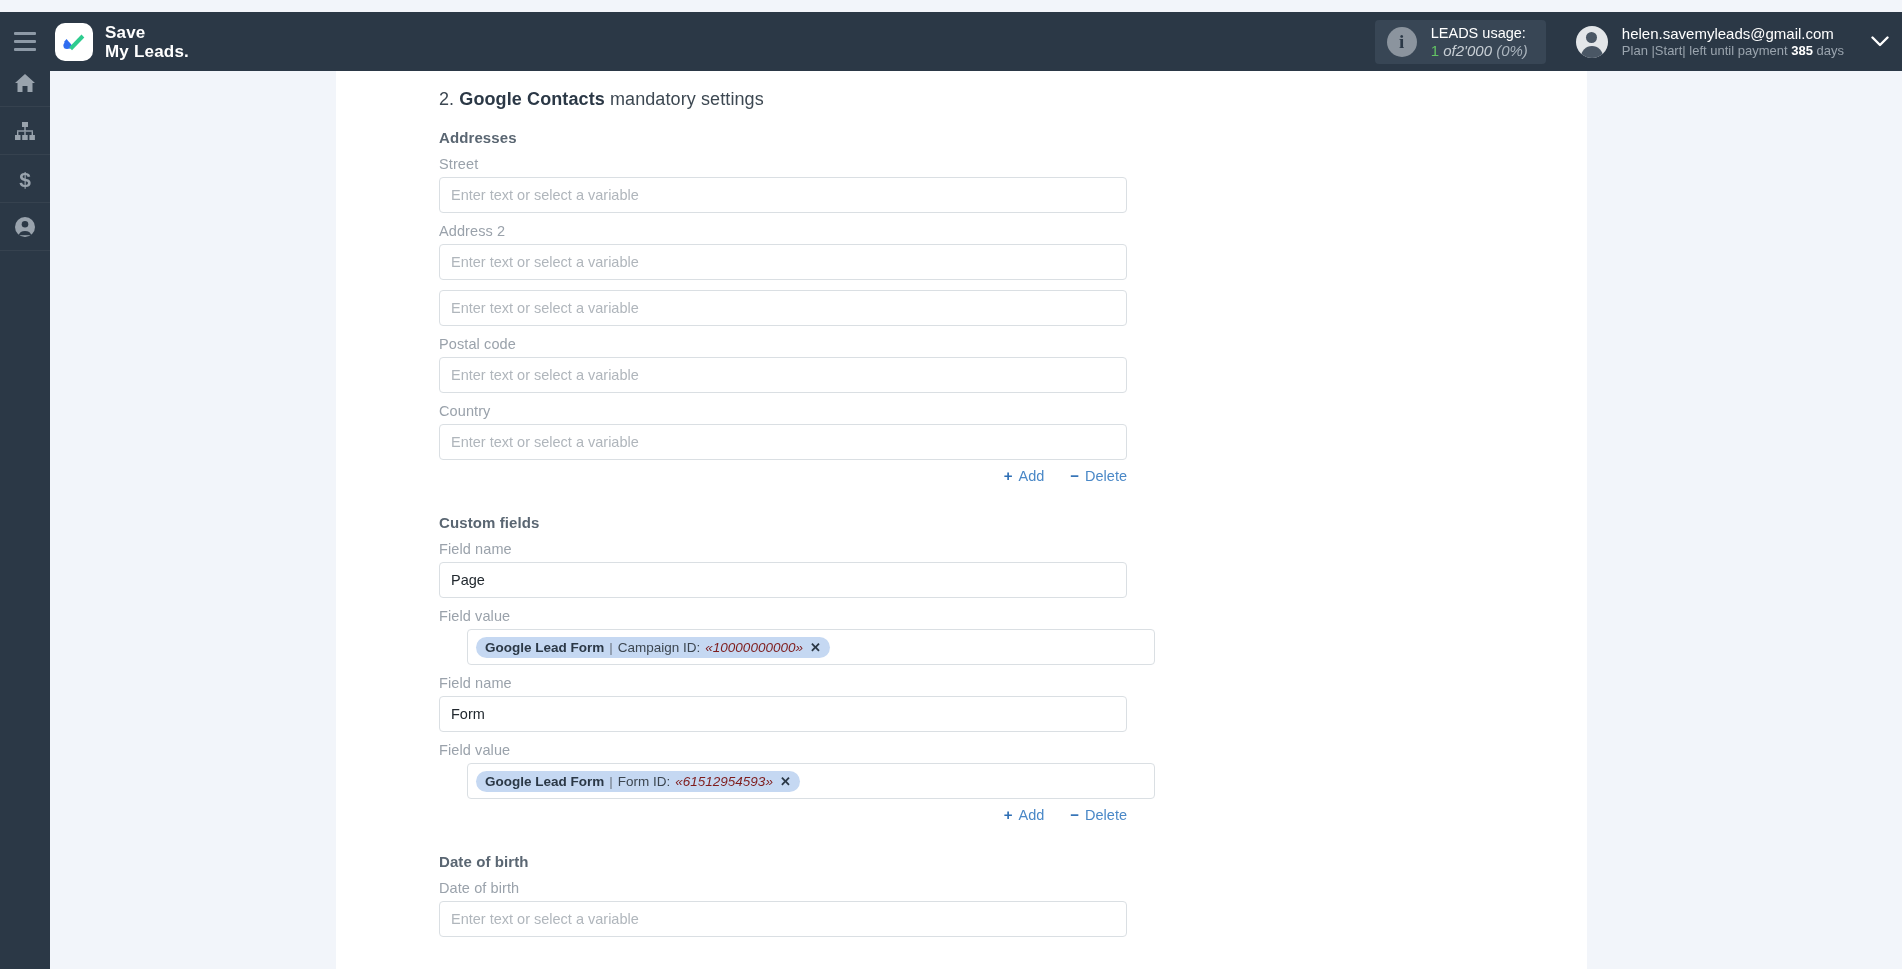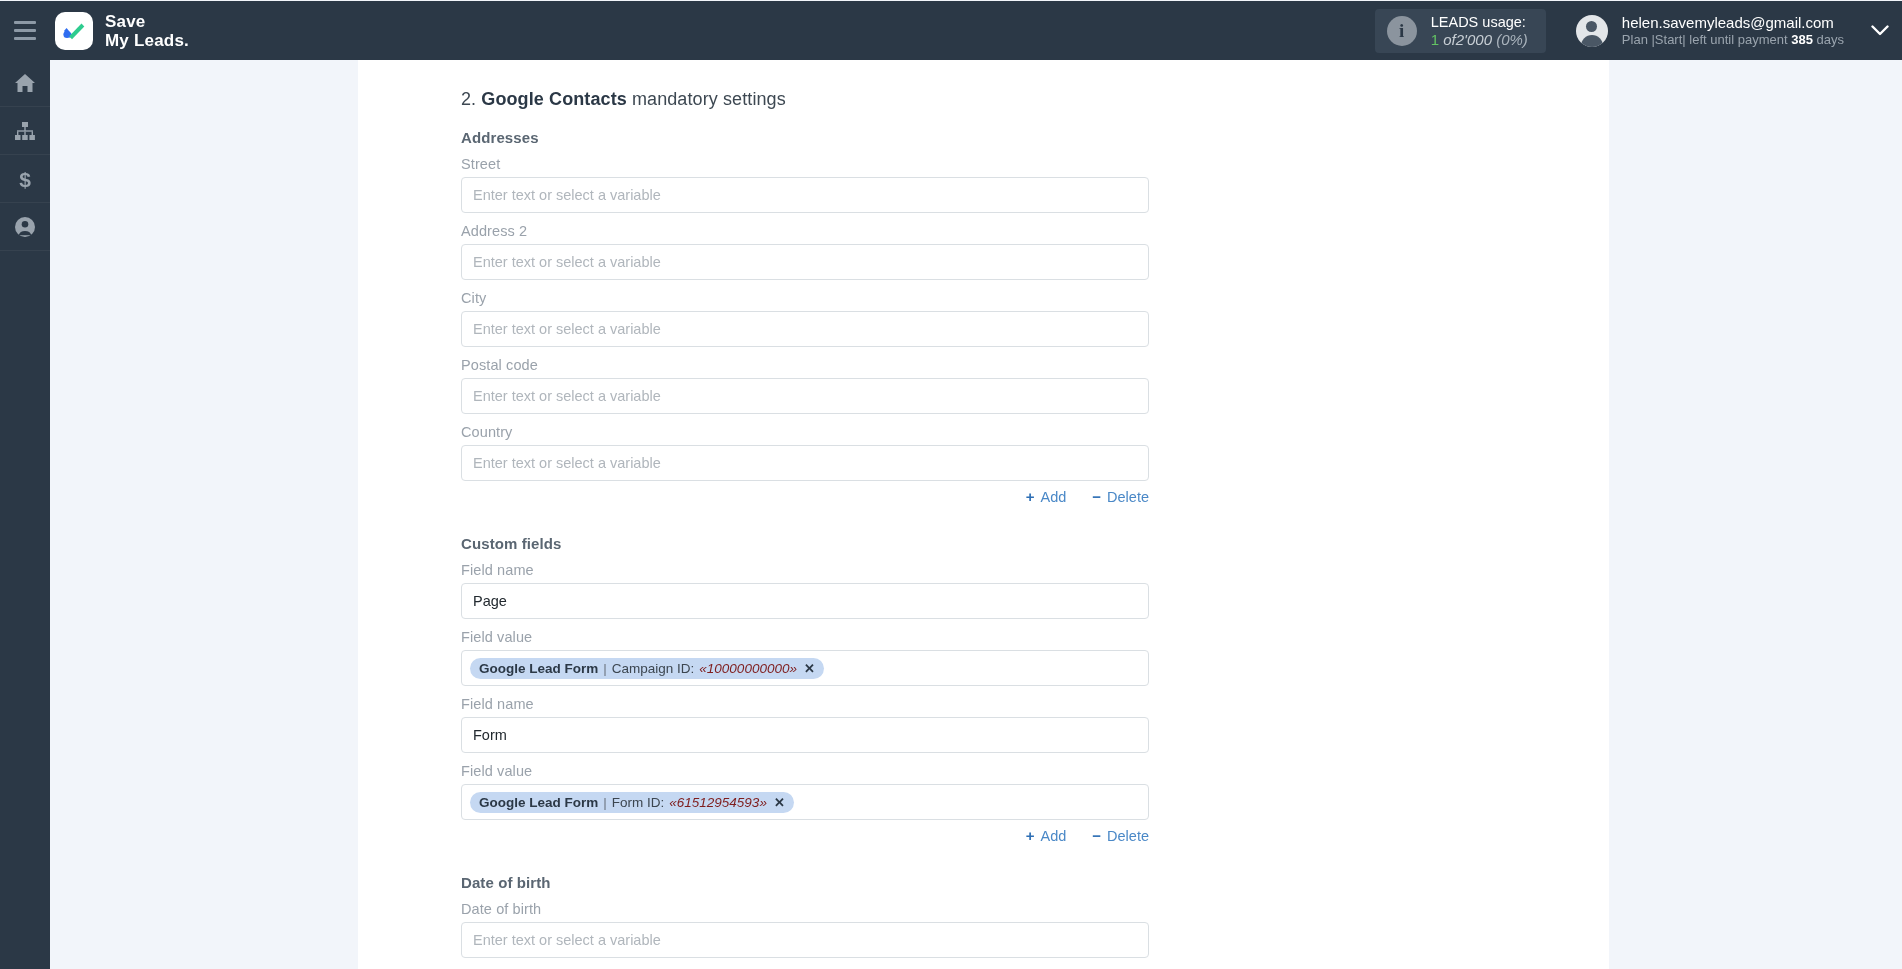--- a/index.html
+++ b/index.html
@@ -5,21 +5,21 @@
   * { box-sizing: border-box; margin: 0; padding: 0; }
   html, body {
     width: 1902px; height: 969px;
     overflow: hidden;
     background: #f2f5fa;
     font-family: "Liberation Sans", sans-serif;
   }
 
   
   .topbar {
-    position: absolute; top: 1px; left: 0;
+    position: absolute; top: 12px; left: 0;
     width: 1902px; height: 59px;
     background: #2b3846;
     display: flex; align-items: center;
     z-index: 40;
     justify-content: flex-end;
   }
   .hamburger {
     width: 50px; height: 59px;
     display: flex; flex-direction: column;
     align-items: center; justify-content: center;
@@ -99,21 +99,21 @@
   .rail-item:first-child { border-top: none; }
   .rail-item svg { display: block; }
 
   
   .page {
     position: absolute; top: 59px; left: 50px;
     width: 1852px; height: 910px;
     background: #f2f5fa;
   }
   .card {
-    position: absolute; top: 0; left: 308px;
+    position: absolute; top: 0; left: 286px;
     width: 1251px; min-height: 910px;
     background: #ffffff;
   }
   .card-inner { padding: 0 40px; }
 
   h2.section-title {
     font-size: 18px; color: #3d4852; font-weight: normal;
     padding-top: 30px; padding-left: 63px; letter-spacing: .1px;
   }
   h2.section-title b { font-weight: bold; color: #2b3846; }
@@ -127,21 +127,21 @@
     font-size: 14.5px; color: #9aa2ab; margin-bottom: 5px; letter-spacing: .1px;
   }
   .input {
     width: 688px; height: 36px;
     border: 1px solid #dadfe3; border-radius: 4px;
     background: #ffffff; display: flex; align-items: center;
     padding: 4px 11px; font-size: 14.5px; cursor: text;
   }
   .input .ph { color: #b0b6bc; }
   .input .val { color: #22292f; }
-  .input.token-box { padding: 15px 8px; }
+  .input.token-box { padding: 15px 8px; margin-left: 28px; }
 
   .chip {
     display: inline-flex; align-items: center; gap: 5px;
     background: #c5d8f2; border-radius: 11px;
     height: 21px; padding: 0 9px;
     font-size: 13.5px; color: #3c4650; white-space: nowrap;
   }
   .chip b { font-weight: bold; color: #2b3846; }
   .chip .sep { color: #6d7681; }
   .chip .id { font-style: italic; color: #7f1d1d; }
@@ -283,21 +283,20 @@
       </div>
 
       <div class="field">
         <div class="field-label">Address 2</div>
         <div class="input">
           <span class="ph">Enter text or select a variable</span>
         </div>
       </div>
 
       <div class="field">
-        <div class="field-label">City</div>
         <div class="input">
           <span class="ph">Enter text or select a variable</span>
         </div>
       </div>
 
       <div class="field">
         <div class="field-label">Postal code</div>
         <div class="input">
           <span class="ph">Enter text or select a variable</span>
         </div>

